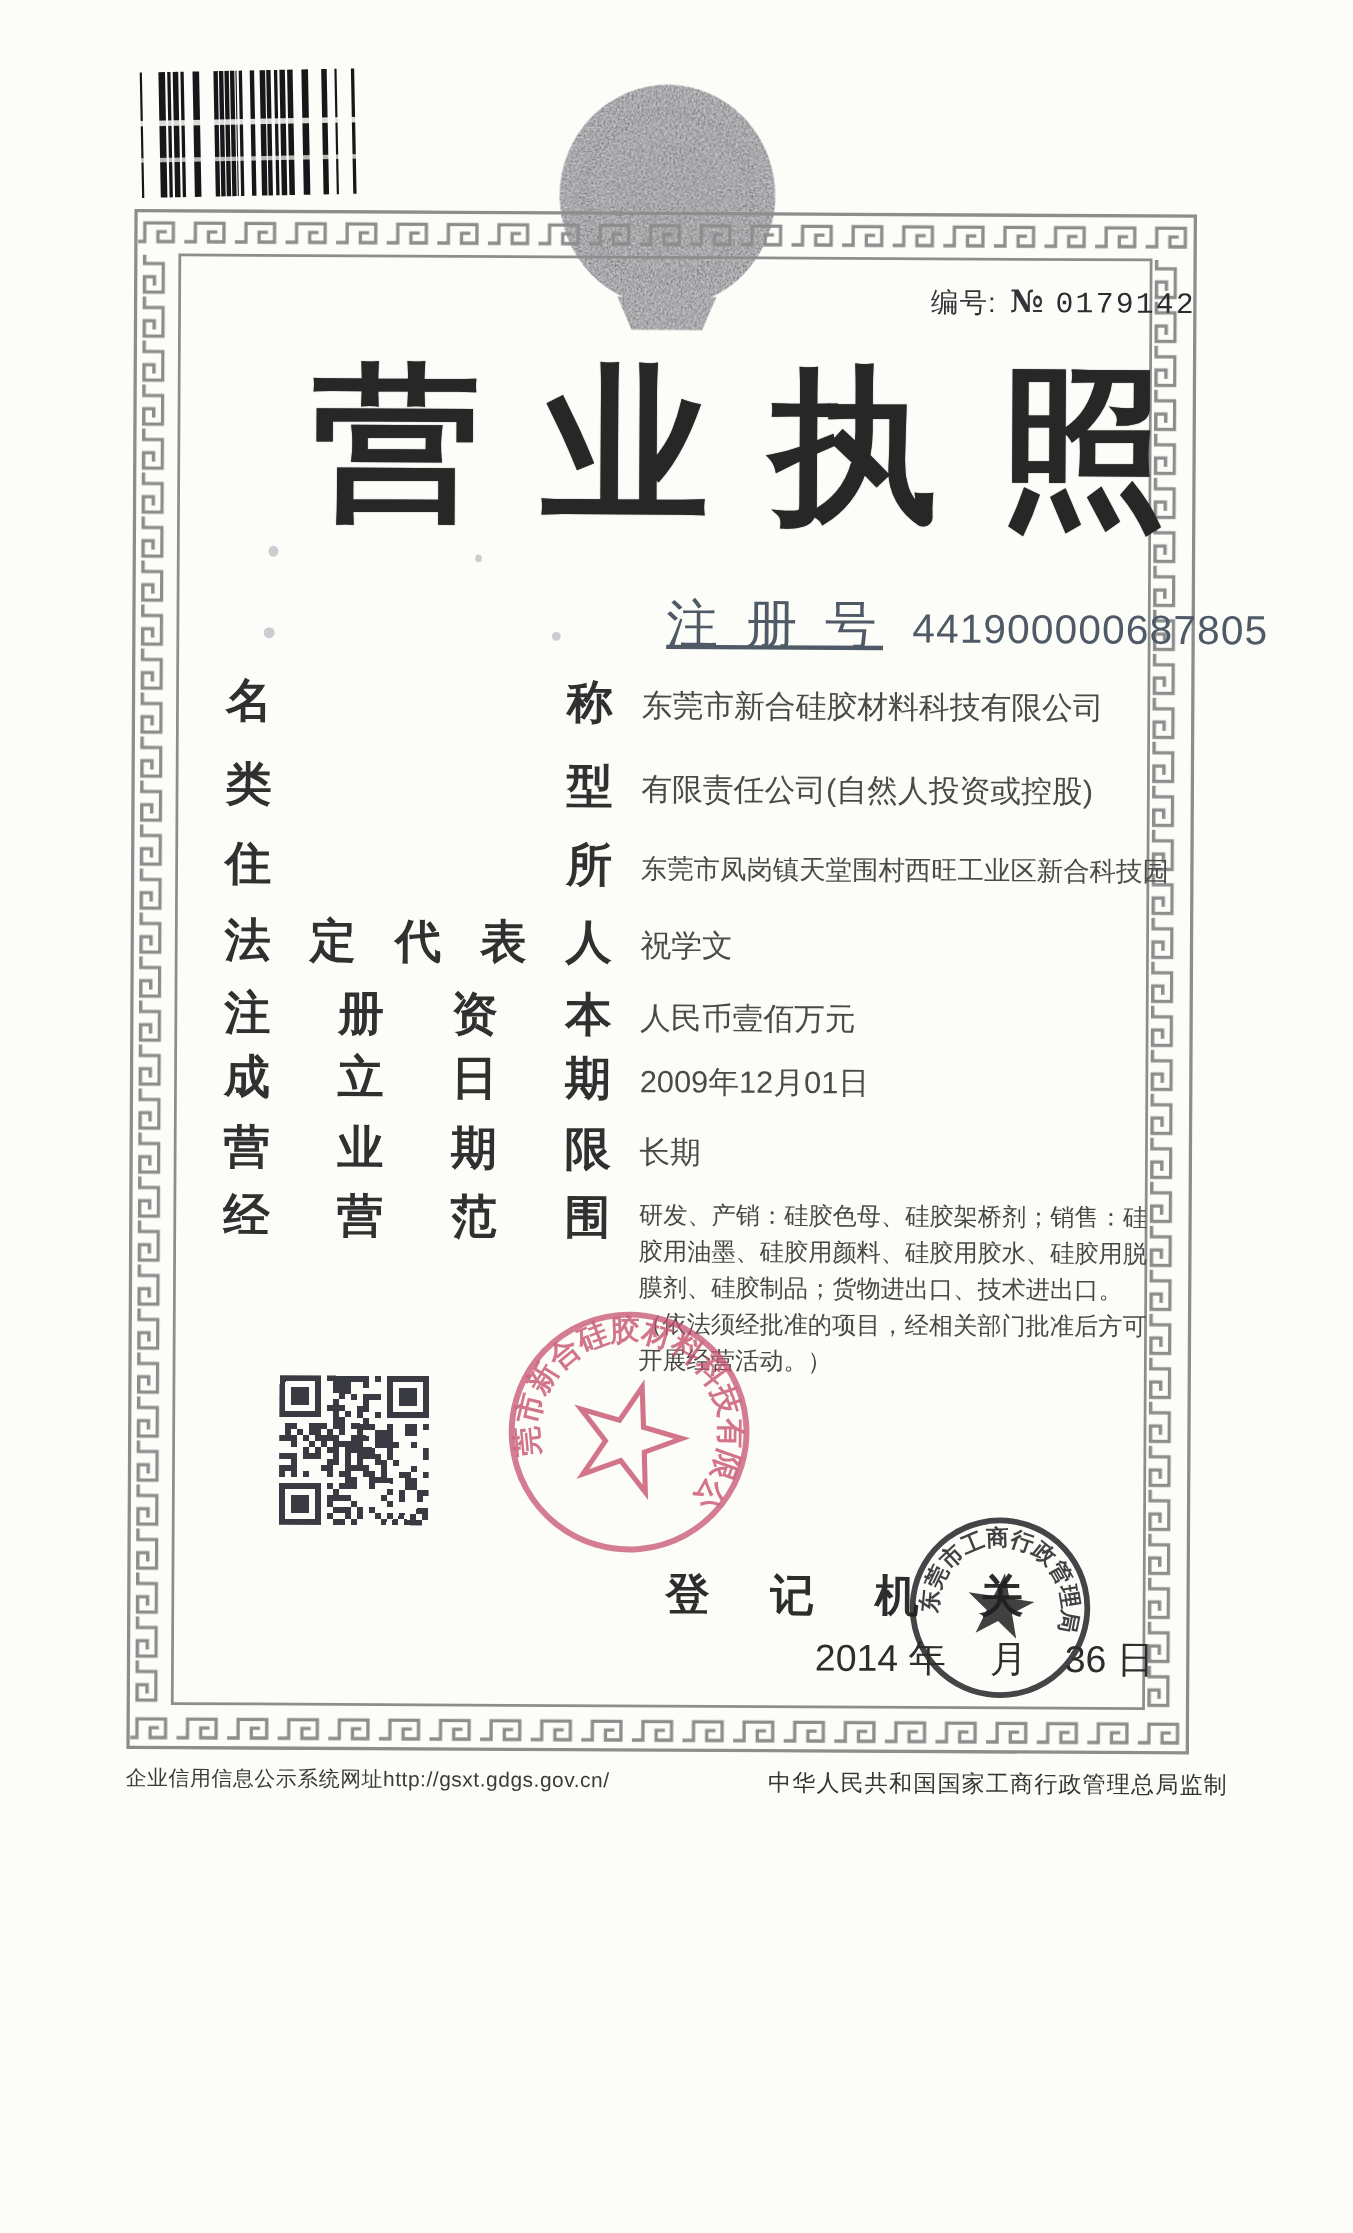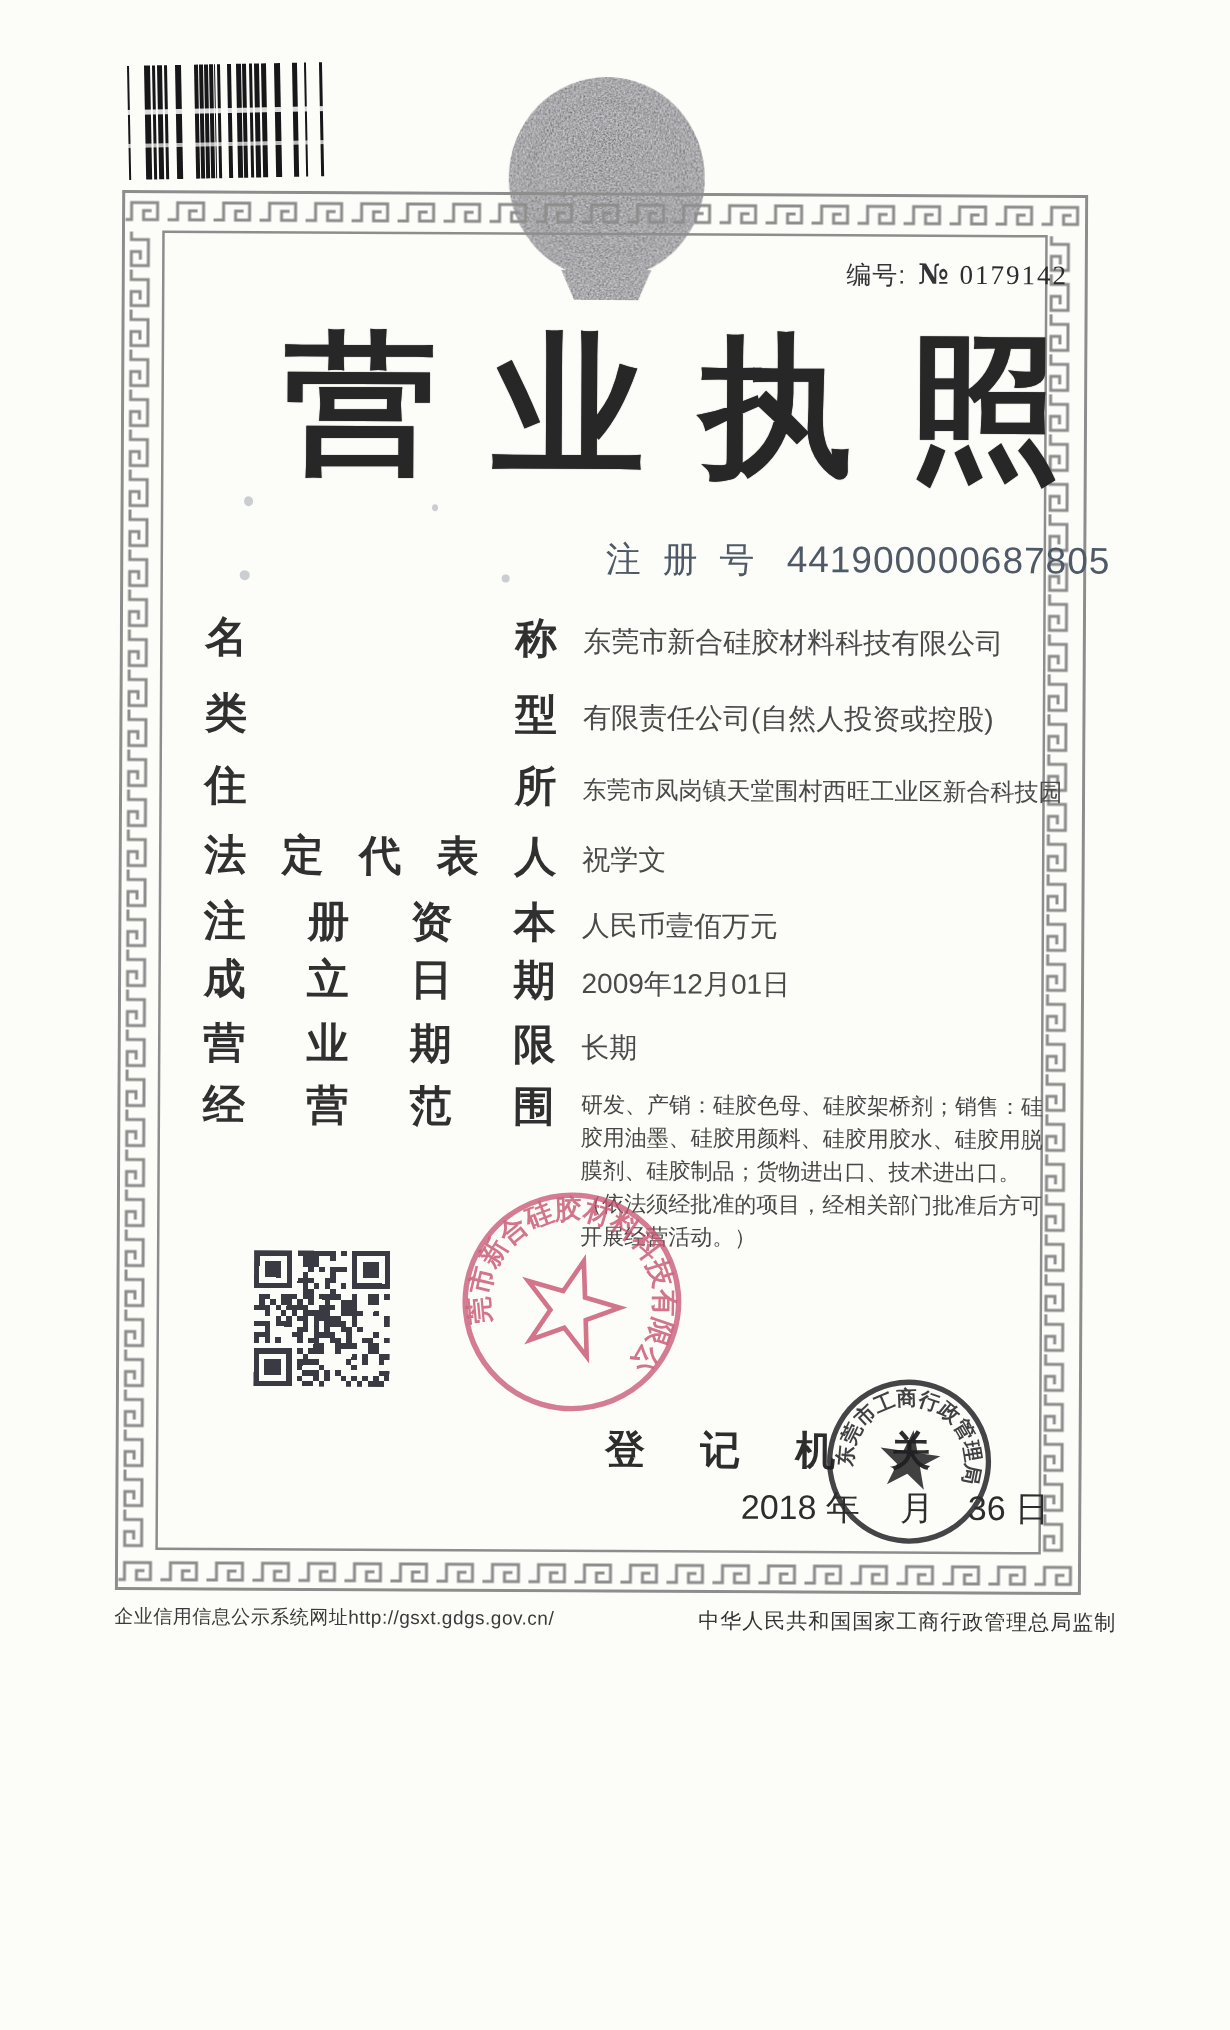--- a/index.html
+++ b/index.html
@@ -14,33 +14,33 @@
   
   .barcode{position:absolute;left:122px;top:64px;width:202px;height:118px;transform:rotate(-1.4deg);}
   .emblem{position:absolute;left:503px;top:74px;width:200px;height:228px;}
 
   
   .frame{position:absolute;left:118px;top:192px;width:967px;height:1401px;}
 
   
   .serial{position:absolute;left:843px;top:256px;font-size:25px;color:#343438;letter-spacing:1px;white-space:nowrap;}
   .serial .no-symbol{font-family:"DejaVu Serif", serif;font-weight:bold;font-size:28px;margin:0 10px 0 12px;}
-  .serial .num{font-family:Liberation Serif, serif;font-size:27px;letter-spacing:2px;color:#2c2c30;}
+  .serial .num{font-family:Liberation Mono, monospace;font-size:27px;letter-spacing:2px;color:#2c2c30;}
 
   
   .title{
     position:absolute;left:282px;top:322px;
     font-size:152px;font-weight:bold;color:#272727;
     letter-spacing:56px;white-space:nowrap;line-height:1.1;
     text-shadow:0 0 1px #4a4a4a;
   }
 
   
   .regline{position:absolute;left:604px;top:536px;white-space:nowrap;color:#4f5a66;}
-  .regline .rlabel{font-size:35px;letter-spacing:6px;}
+  .regline .rlabel{font-size:47px;letter-spacing:6px;text-decoration:underline;}
   .regline .rnum{font-size:37px;margin-left:22px;letter-spacing:1px;}
 
   
   .row{position:absolute;left:204px;display:flex;align-items:flex-start;}
   .flabel{
     width:352px;flex:none;
     font-size:42px;font-weight:bold;color:#303030;
     text-align:justify;text-align-last:justify;text-justify:inter-character;
     line-height:1.1;
   }
@@ -399,21 +399,21 @@
         <text font-size="35" font-weight="bold" fill="#c7516e" opacity=".9" font-family="Liberation Sans, sans-serif">
           <textPath href="#sealArc" startOffset="50%" text-anchor="middle">东莞市新合硅胶材料科技有限公司</textPath>
         </text>
         <path d="M150,95 L164.7,139.8 L211.8,139.9 L173.8,167.7 L188.2,212.6 L150,185 L111.8,212.6 L126.2,167.7 L88.2,139.9 L135.3,139.8 Z" fill="none" stroke="#c7516e" stroke-width="6" opacity=".9"></path>
       </svg>
     </div>
 
     <div class="registrar">登 记 机 关</div>
 
     <div class="dateline">
-      <span>2018 年</span><span class="gap1"></span><span>月</span><span class="gap2"></span><span>36 日</span>
+      <span>2014 年</span><span class="gap1"></span><span>月</span><span class="gap2"></span><span>36 日</span>
     </div>
 
     <div class="registry-seal">
       <svg width="172" height="172" viewBox="0 0 260 260" xmlns="http://www.w3.org/2000/svg">
         <circle cx="130" cy="130" r="120" fill="none" stroke="#1f1f22" stroke-width="8" opacity=".9"></circle>
         <path id="regArc" d="M64.1 185.3 A86 86 0 1 1 195.9 185.3" fill="none"></path>
         <text font-size="31" font-weight="bold" fill="#1f1f22" opacity=".92" font-family="Liberation Sans, sans-serif">
           <textPath href="#regArc" startOffset="50%" text-anchor="middle">东莞市工商行政管理局</textPath>
         </text>
         <path d="M130,82 L140.8,115.1 L175.7,115.2 L147.5,135.7 L158.2,168.8 L130,148.4 L101.8,168.8 L112.5,135.7 L84.3,115.2 L119.2,115.1 Z" fill="#1f1f22" opacity=".92"></path>

